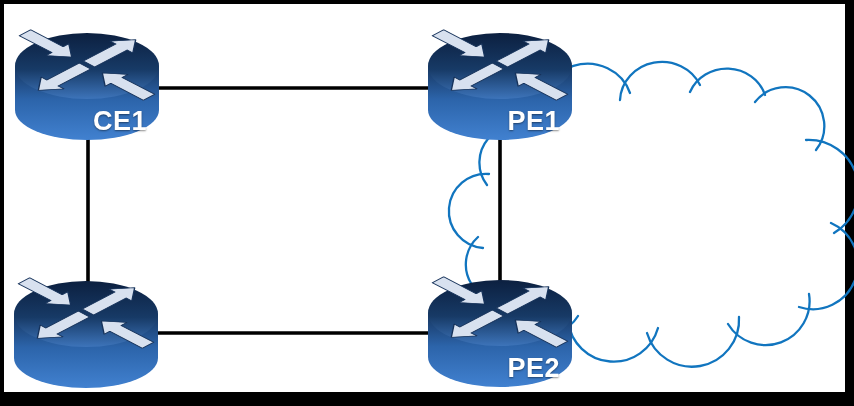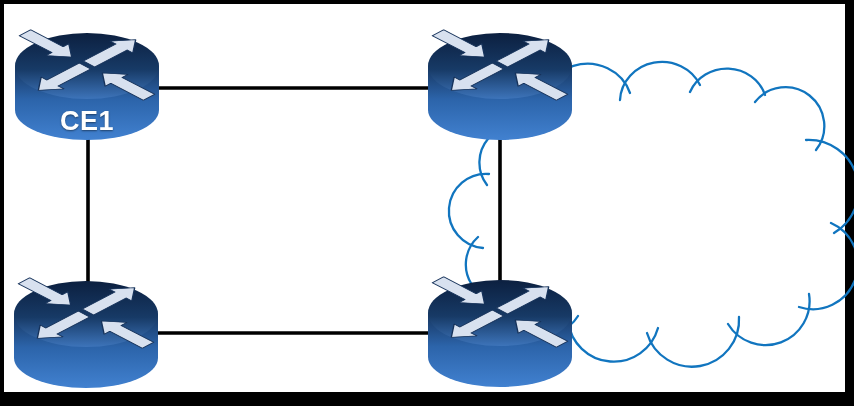--- a/index.html
+++ b/index.html
@@ -41,21 +41,21 @@
   }
   .router-arrow {
     fill: var(--arrow-fill, #d8e1ef);
     stroke: var(--arrow-stroke, #16325a);
     stroke-width: 1.4;
     stroke-linejoin: round;
   }
   .node-label {
     position: absolute;
     width: 120px;
-    text-align: center;
+    text-align: right;
     color: var(--label-color, #fff);
     font-weight: bold;
     font-size: 27px;
     letter-spacing: 0.5px;
     text-shadow: 0 1px 2px rgba(0,0,0,0.45);
     user-select: none;
     pointer-events: none;
   }
 </style>
 </head>
@@ -112,13 +112,15 @@
     <line class="link-line" x1="150" y1="333" x2="440" y2="333"></line>
     <line class="link-line" x1="500" y1="130" x2="500" y2="293"></line>
 
     <use href="#routerSymbol" transform="translate(15,32)"></use>
     <use href="#routerSymbol" transform="translate(428,32)"></use>
     <use href="#routerSymbol" transform="translate(14,280)"></use>
     <use href="#routerSymbol" transform="translate(428,279)"></use>
   </svg>
 
   <div class="node-label" style="left:27px;  top:106px;">CE1</div>
+  <div class="node-label" style="left:440px; top:106px;">PE1</div>
+  <div class="node-label" style="left:440px; top:353px;">PE2</div>
 </div>
 
 </body></html>

